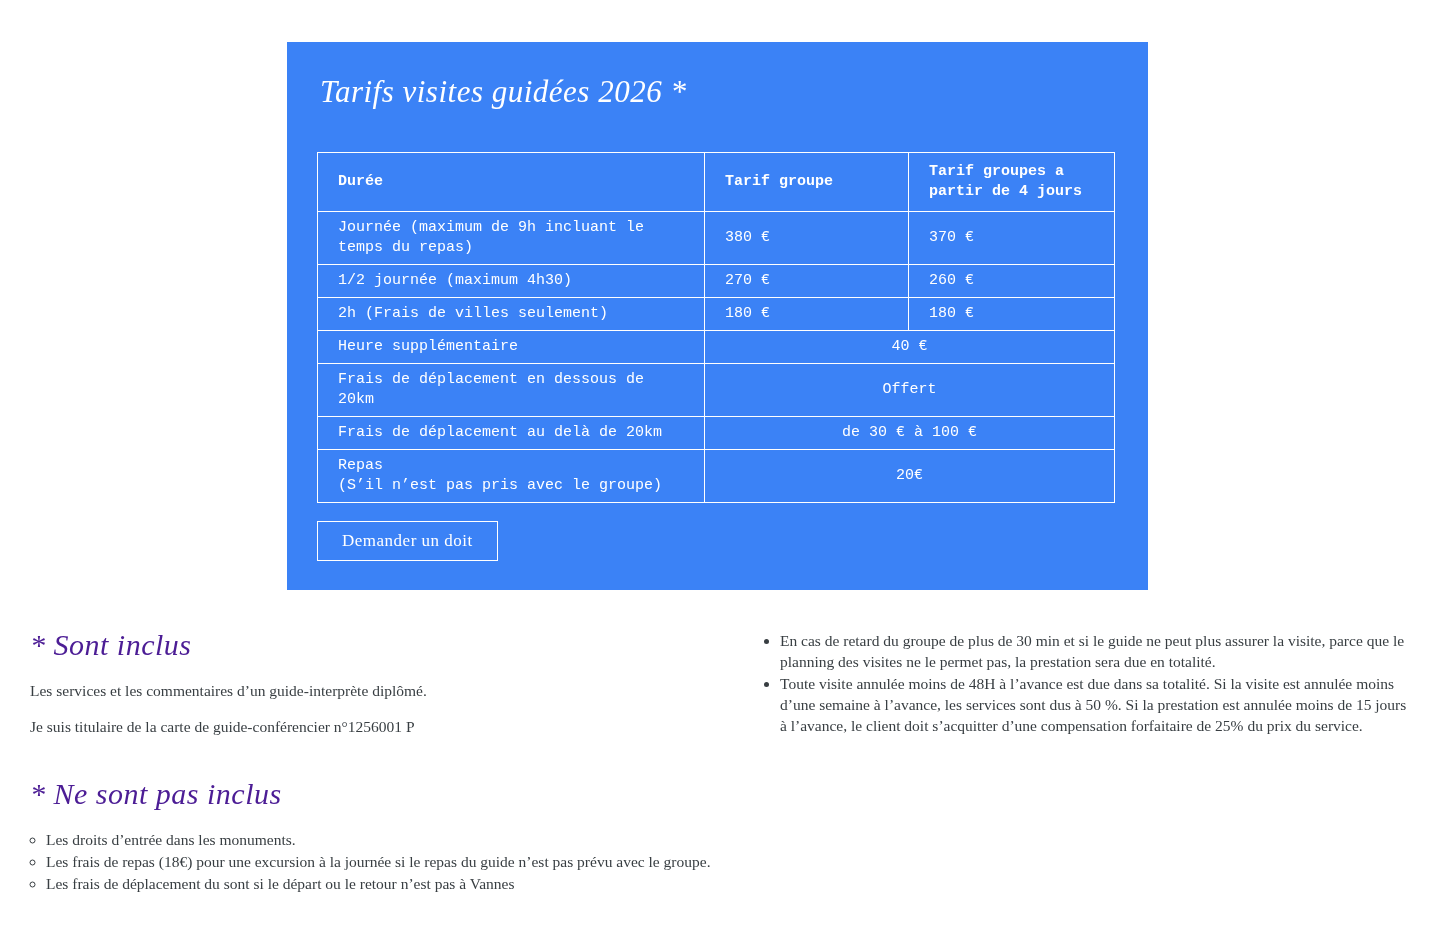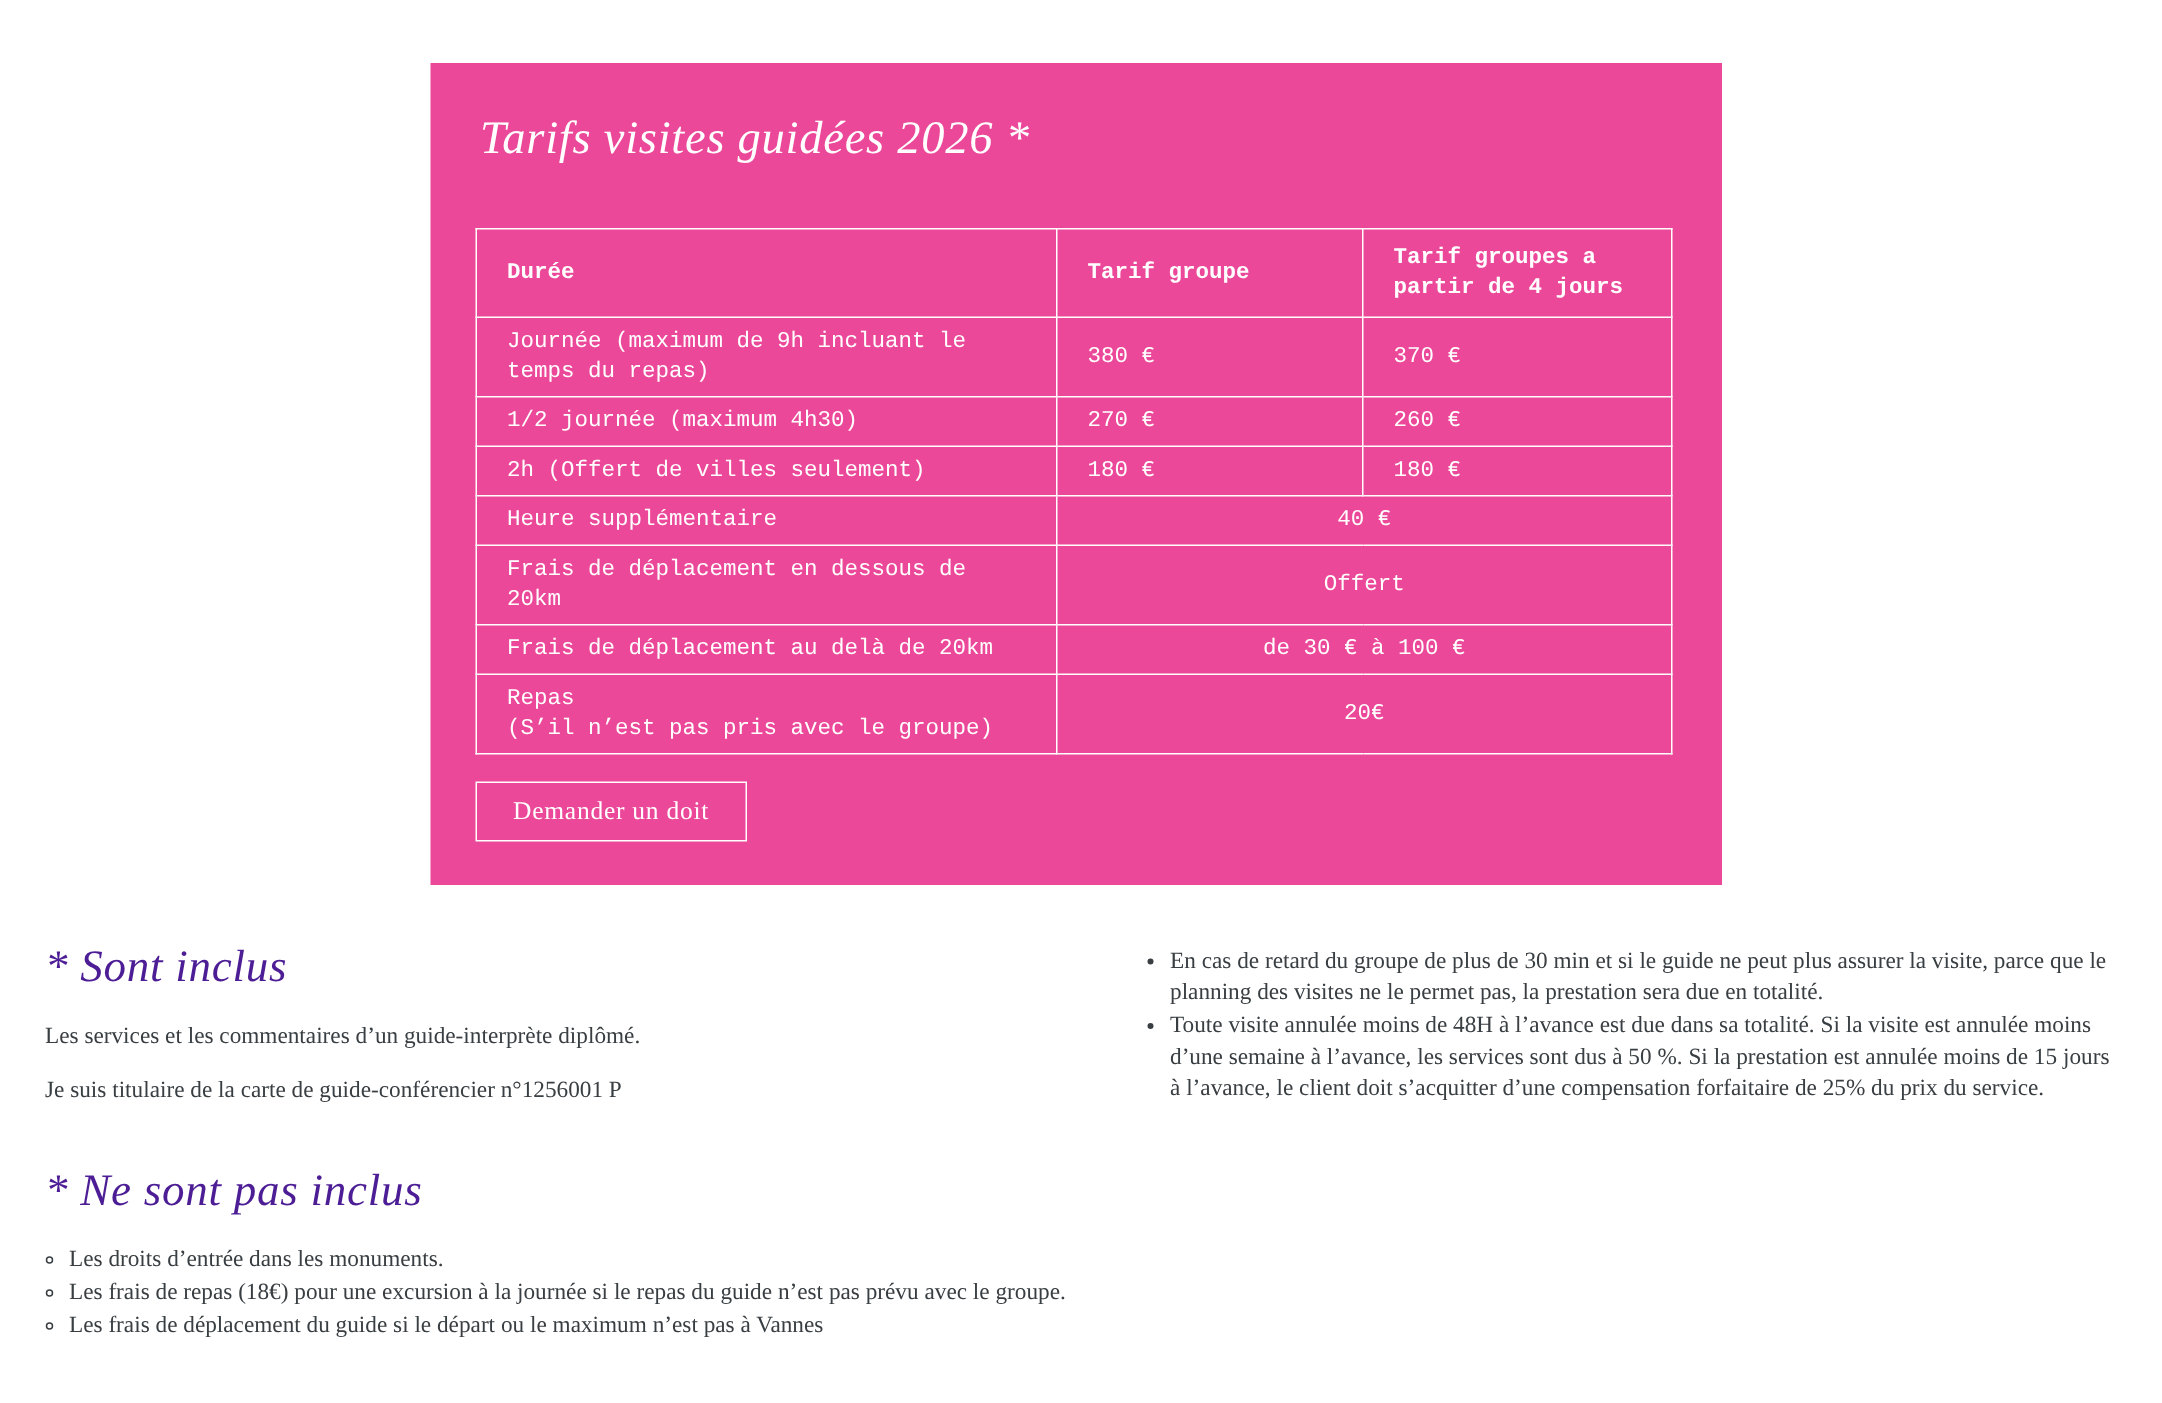--- a/index.html
+++ b/index.html
@@ -10,21 +10,21 @@
     font-family: "Liberation Serif", "DejaVu Serif", serif;
     color: #383e42;
     overflow: hidden;
   }
 
   
   .panel {
     position: absolute;
     left: 287px; top: 42px;
     width: 861px; height: 548px;
-    background: #ec4899;
+    background: #3b82f6;
   }
   .panel-title {
     position: absolute;
     left: 33px; top: 32px;
     font-style: italic;
     font-weight: normal;
     font-size: 31px;
     color: #ffffff;
     letter-spacing: 0.5px;
   }
@@ -139,21 +139,21 @@
         <td>Journée (maximum de 9h incluant le temps du repas)</td>
         <td>380 €</td>
         <td>370 €</td>
       </tr>
       <tr>
         <td>1/2 journée (maximum 4h30)</td>
         <td>270 €</td>
         <td>260 €</td>
       </tr>
       <tr>
-        <td>2h (Offert de villes seulement)</td>
+        <td>2h (Frais de villes seulement)</td>
         <td>180 €</td>
         <td>180 €</td>
       </tr>
       <tr>
         <td>Heure supplémentaire</td>
         <td class="center" colspan="2">40 €</td>
       </tr>
       <tr>
         <td>Frais de déplacement en dessous de 20km</td>
         <td class="center" colspan="2">Offert</td>
@@ -175,21 +175,21 @@
 
 <section class="col-left">
   <h2 class="script">* Sont inclus</h2>
   <p>Les services et les commentaires d’un guide-interprète diplômé.</p>
   <p>Je suis titulaire de la carte de guide-conférencier n°1256001 P</p>
 
   <h2 class="script second-heading">* Ne sont pas inclus</h2>
   <ul class="circle-list">
     <li>Les droits d’entrée dans les monuments.</li>
     <li>Les frais de repas (18€) pour une excursion à la journée si le repas du guide n’est pas prévu avec le groupe.</li>
-    <li>Les frais de déplacement du guide si le départ ou le maximum n’est pas à Vannes</li>
+    <li>Les frais de déplacement du sont si le départ ou le retour n’est pas à Vannes</li>
   </ul>
 </section>
 
 <section class="col-right">
   <ul class="disc-list">
     <li>En cas de retard du groupe de plus de 30 min et si le guide ne peut plus assurer la visite, parce que le planning des visites ne le permet pas, la prestation sera due en totalité.</li>
     <li>Toute visite annulée moins de 48H à l’avance est due dans sa totalité. Si la visite est annulée moins d’une semaine à l’avance, les services sont dus à 50 %. Si la prestation est annulée moins de 15 jours à l’avance, le client doit s’acquitter d’une compensation forfaitaire de 25% du prix du service.</li>
   </ul>
 </section>
 

